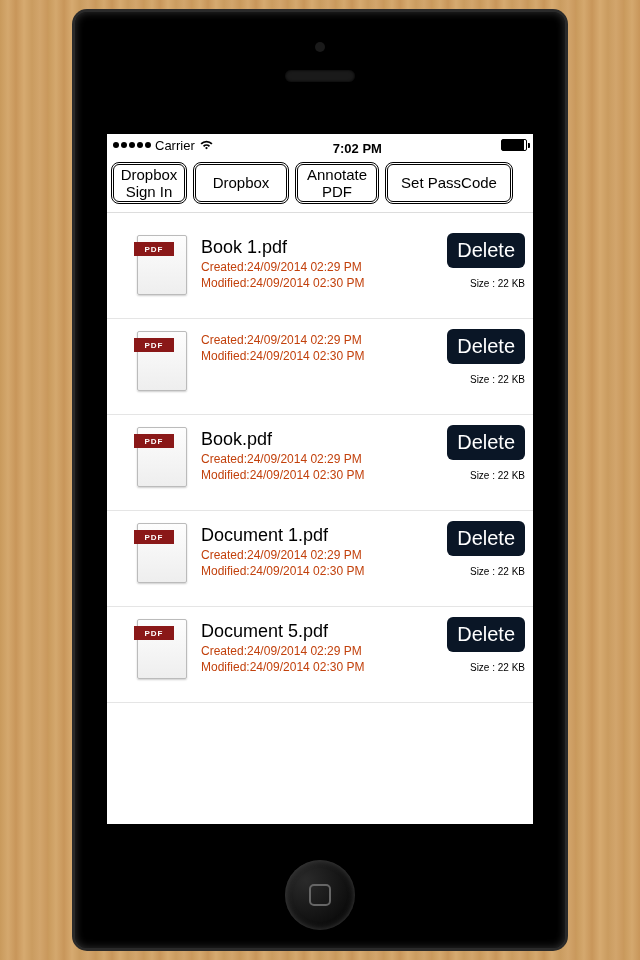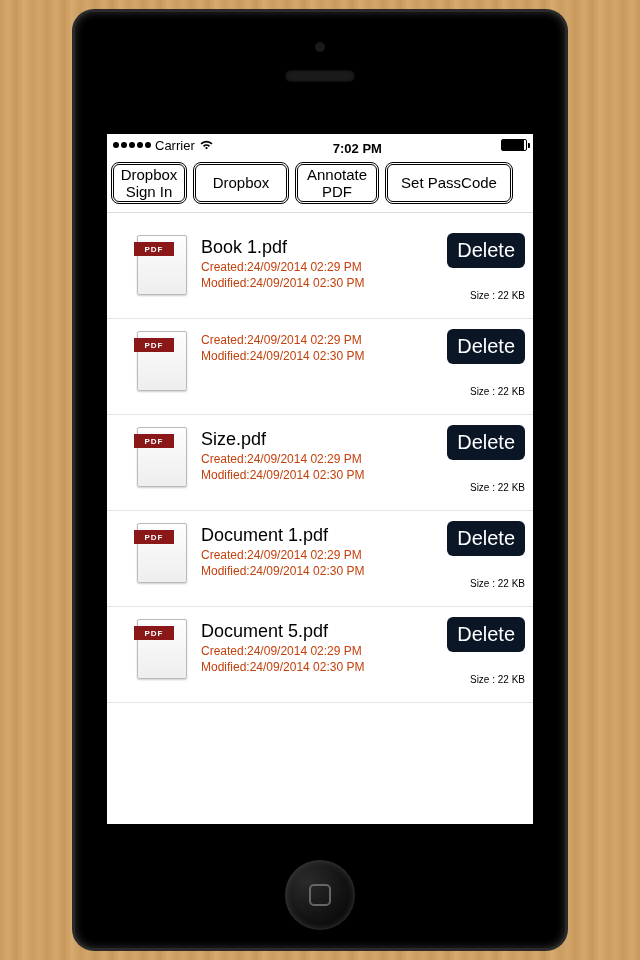--- a/index.html
+++ b/index.html
@@ -11,21 +11,21 @@
       #ca9c60 32px, #d2a56c 40px, #c9985c 48px);
     position: relative;
     overflow: hidden;
   }
   
   .phone {
     position: absolute;
     left: 75px; top: 12px;
     width: 490px; height: 936px;
     background: #000;
-    border-radius: 19px;
+    border-radius: 12px;
     box-shadow: 0 0 0 3px #2a2a2a, inset 0 0 8px #333;
   }
   .speaker {
     position: absolute;
     top: 58px; left: 50%; transform: translateX(-50%);
     width: 70px; height: 12px;
     background: #1a1a1a;
     border-radius: 6px;
     box-shadow: inset 0 0 3px #000;
   }
@@ -138,21 +138,21 @@
   .file-right {
     position:absolute; right:8px; top:10px;
     display:flex; flex-direction:column; align-items:flex-end;
   }
   .del-btn {
     background:#0a1626; color:#fff;
     font-size: 20px;
     border:none; border-radius:6px;
     padding: 6px 10px;
     cursor:pointer;
-    margin-bottom: 22px;
+    margin-bottom: 10px;
   }
   .size { font-size: 10px; color:#000; white-space:nowrap; }
 </style>
 </head>
 <body>
 
 <div class="phone">
   <div class="camera"></div>
   <div class="speaker"></div>
 
@@ -220,21 +220,21 @@
           <button class="del-btn">Delete</button>
           <div class="size">Size : 22 KB</div>
         </div>
       </div>
 
       <div class="file-row">
         <div class="pdf-icon">
             <div class="band">PDF</div>
           </div>
         <div class="file-info">
-          <div class="file-name">Size.pdf</div>
+          <div class="file-name">Book.pdf</div>
           <div class="file-meta">Created:24/09/2014 02:29 PM</div>
           <div class="file-meta">Modified:24/09/2014 02:30 PM</div>
         </div>
         <div class="file-right">
           <button class="del-btn">Delete</button>
           <div class="size">Size : 22 KB</div>
         </div>
       </div>
 
       <div class="file-row">

